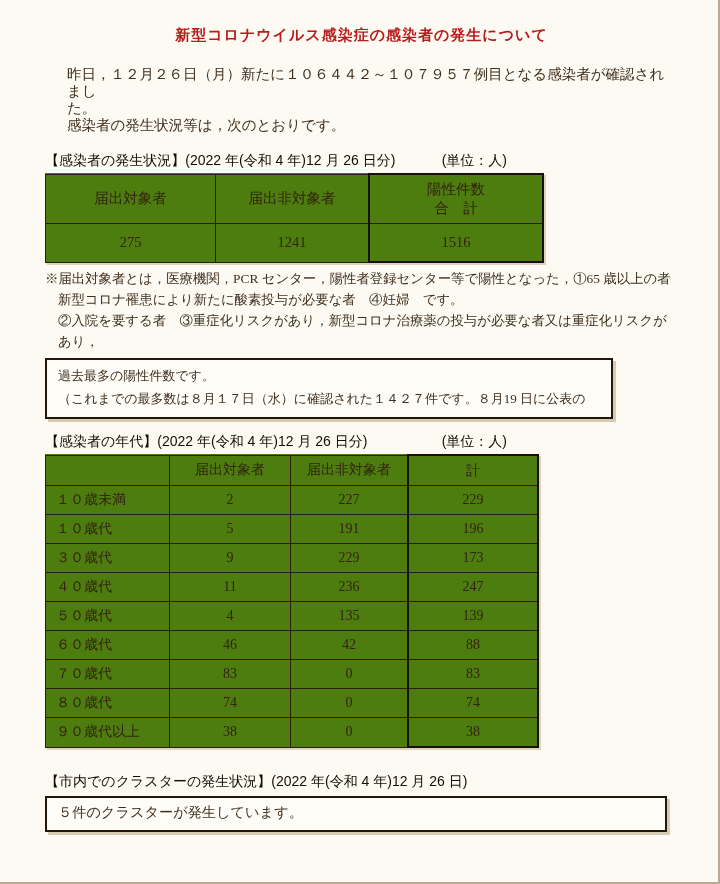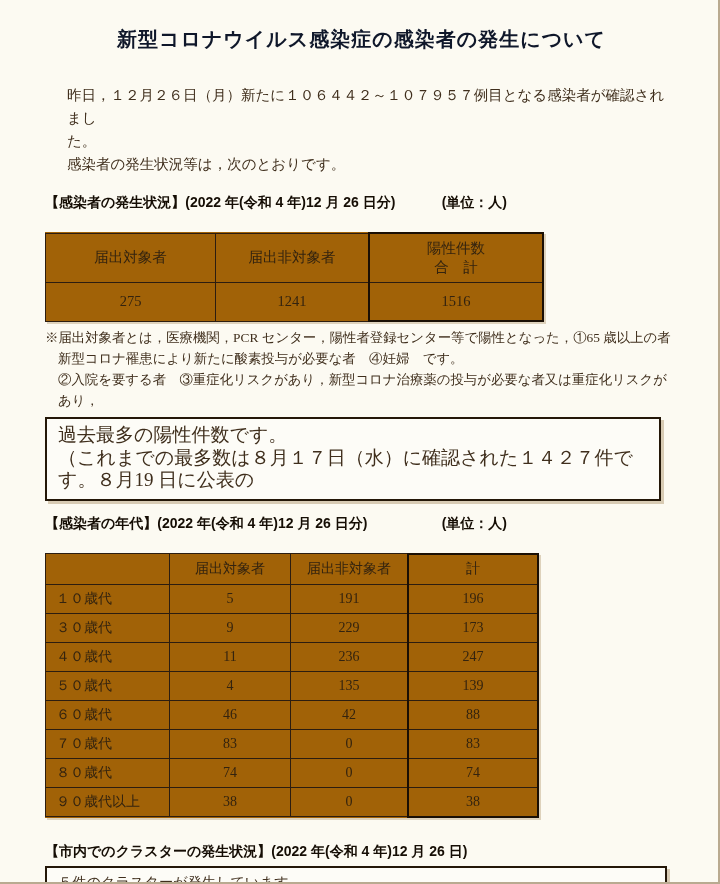--- a/index.html
+++ b/index.html
@@ -12,43 +12,43 @@
     border-bottom:2px solid #b9aa90;
     padding:26px 40px 0 45px;
     font-family:"Liberation Serif","DejaVu Serif",serif;
     color:#3f2e1c;
     overflow:hidden;
   }
   .title{
     text-align:center;
     font-family:Liberation Sans, sans-serif;
     font-weight:bold;
-    font-size:20px;
+    font-size:15px;
     letter-spacing:1px;
-    color:#0f172a;
+    color:#b91c1c;
   }
   .intro{
-    margin:31px 0 0 22px;
+    margin:21px 0 0 22px;
     font-size:14.5px;
-    line-height:23px;
+    line-height:17px;
   }
   .sect-head{
     display:flex;
     justify-content:space-between;
     align-items:flex-end;
     width:462px;
     margin-top:18px;
     font-family:"Liberation Sans","DejaVu Sans",sans-serif;
-    font-weight:bold;
+    font-weight:normal;
     font-size:14px;
     color:#150d04;
     white-space:nowrap;
   }
   .sect-head.no-unit{width:auto;}
-  table{border-collapse:collapse;margin-top:20px;background:#a16207;}
+  table{border-collapse:collapse;margin-top:3px;background:#4d7c0f;}
   .t1{border:1.6px solid #2c1d10;box-shadow:2px 2px 0 #ded2bc;}
   .t1 td{
     border:1.3px solid #2c1d10;
     text-align:center;
     font-size:14.5px;
     color:#33230f;
   }
   .t1 tr.hrow td{height:46px;}
   .t1 tr.vrow td{height:35px;}
   .t1 .c1{width:167px;}
@@ -59,24 +59,24 @@
   .t1 tr.vrow .total-col{border-bottom:2.6px solid #1a0f04;}
   .note{
     margin-top:5px;
     font-size:13.4px;
     line-height:21px;
     width:630px;
   }
   .note .ind{padding-left:13px;}
   .box{
     box-sizing:border-box;
-    width:616px;
+    width:568px;
     border:2px solid #241708;
     padding:5px 10px 7px 11px;
-    font-size:19px;
+    font-size:13px;
     line-height:22.5px;
     margin-top:6px;
     background:#fdfcf7;
     box-shadow:3px 3px 0 #d8cbb4;
   }
   .t2{border:1.6px solid #2c1d10;box-shadow:2px 2px 0 #ded2bc;}
   .t2 td{
     border:1.2px solid #2c1d10;
     text-align:center;
     font-size:14px;
@@ -149,20 +149,26 @@
 
   <table class="t2">
     <tbody>
         <tr class="hrow">
       <td class="lbl"></td>
       <td class="c2">届出対象者</td>
       <td class="c3">届出非対象者</td>
       <td class="c4 tcol">計</td>
     </tr>
     <tr>
+      <td class="lbl">１０歳未満</td>
+      <td>2</td>
+      <td>227</td>
+      <td class="tcol">229</td>
+    </tr>
+    <tr>
       <td class="lbl">１０歳代</td>
       <td>5</td>
       <td>191</td>
       <td class="tcol">196</td>
     </tr>
     <tr>
       <td class="lbl">３０歳代</td>
       <td>9</td>
       <td>229</td>
       <td class="tcol">173</td>

